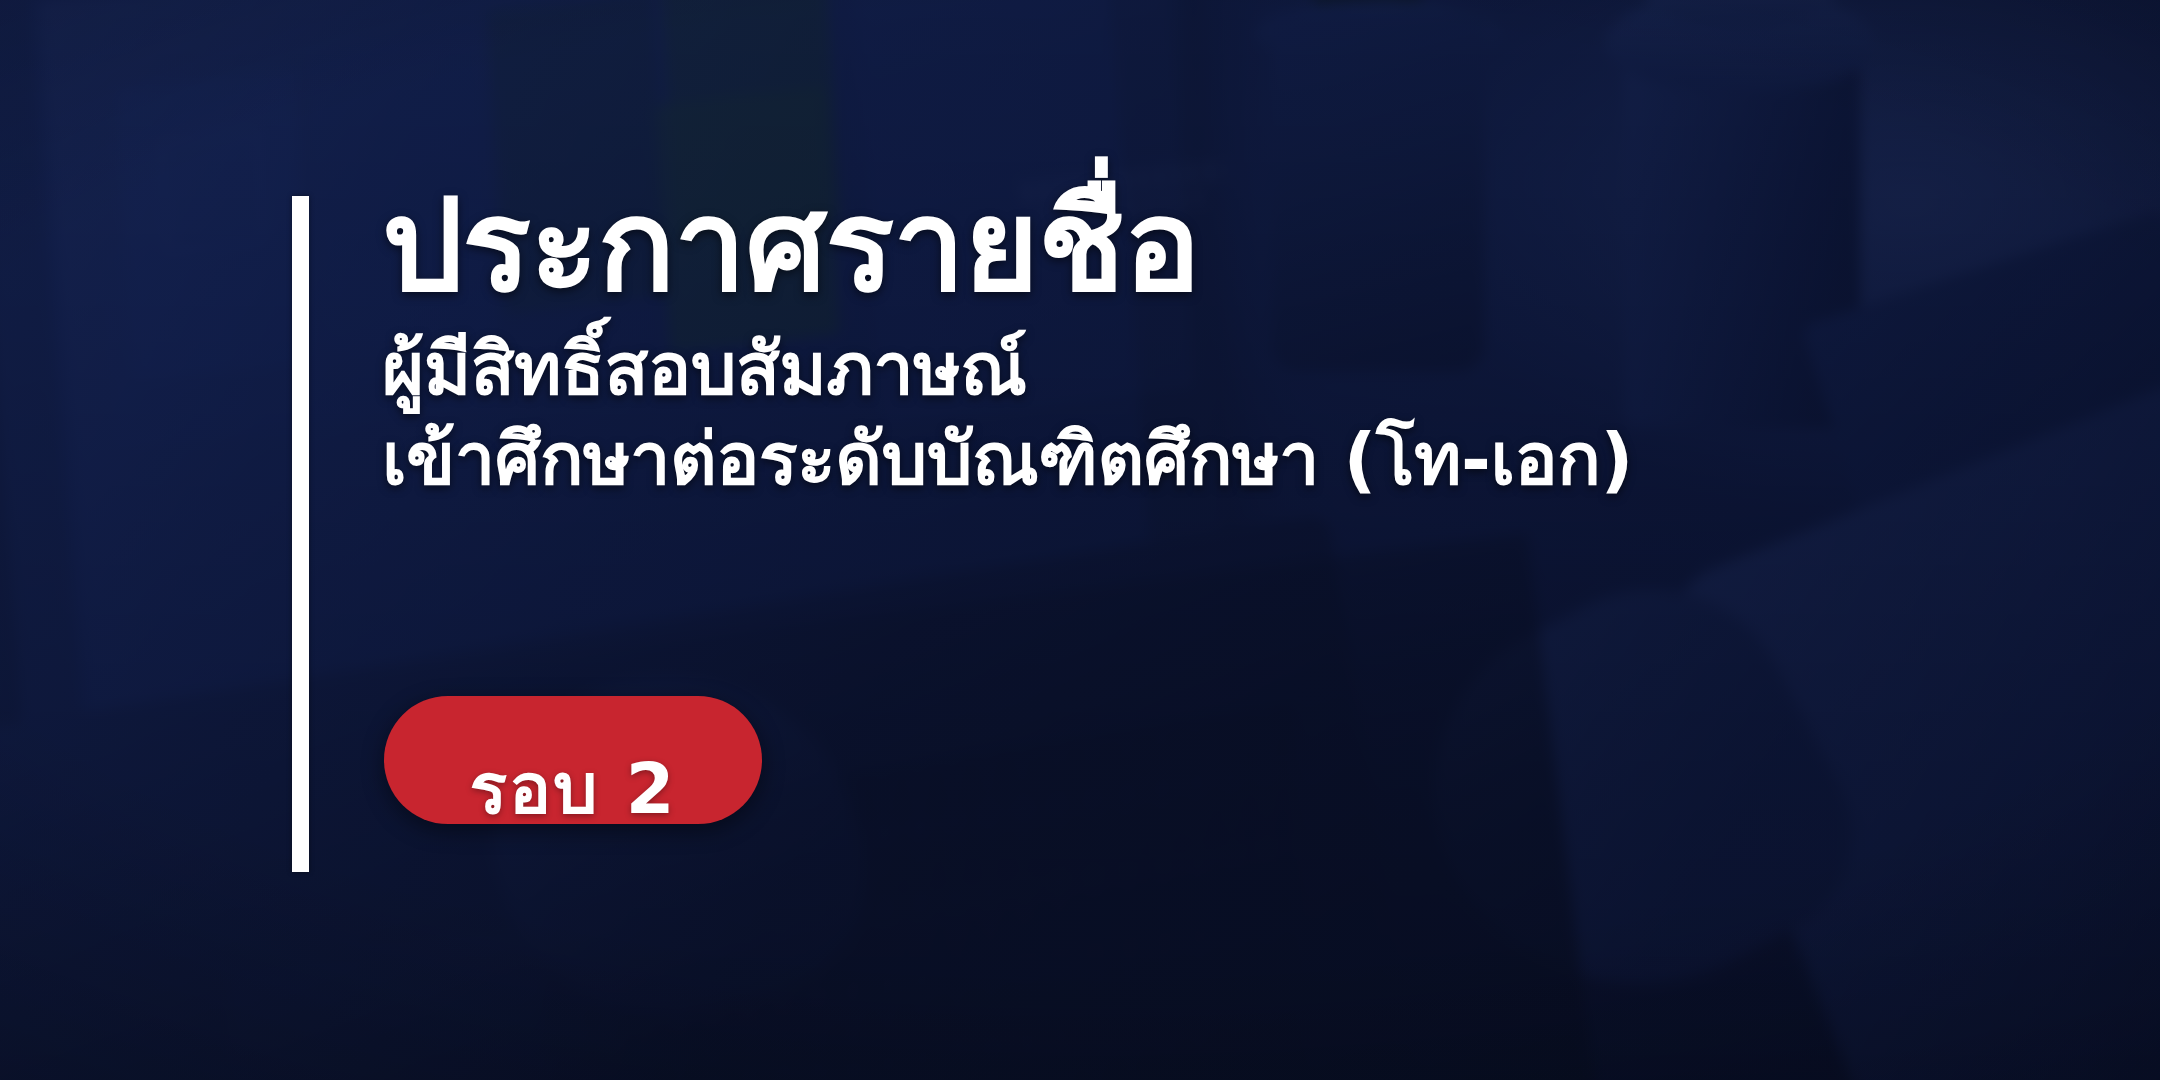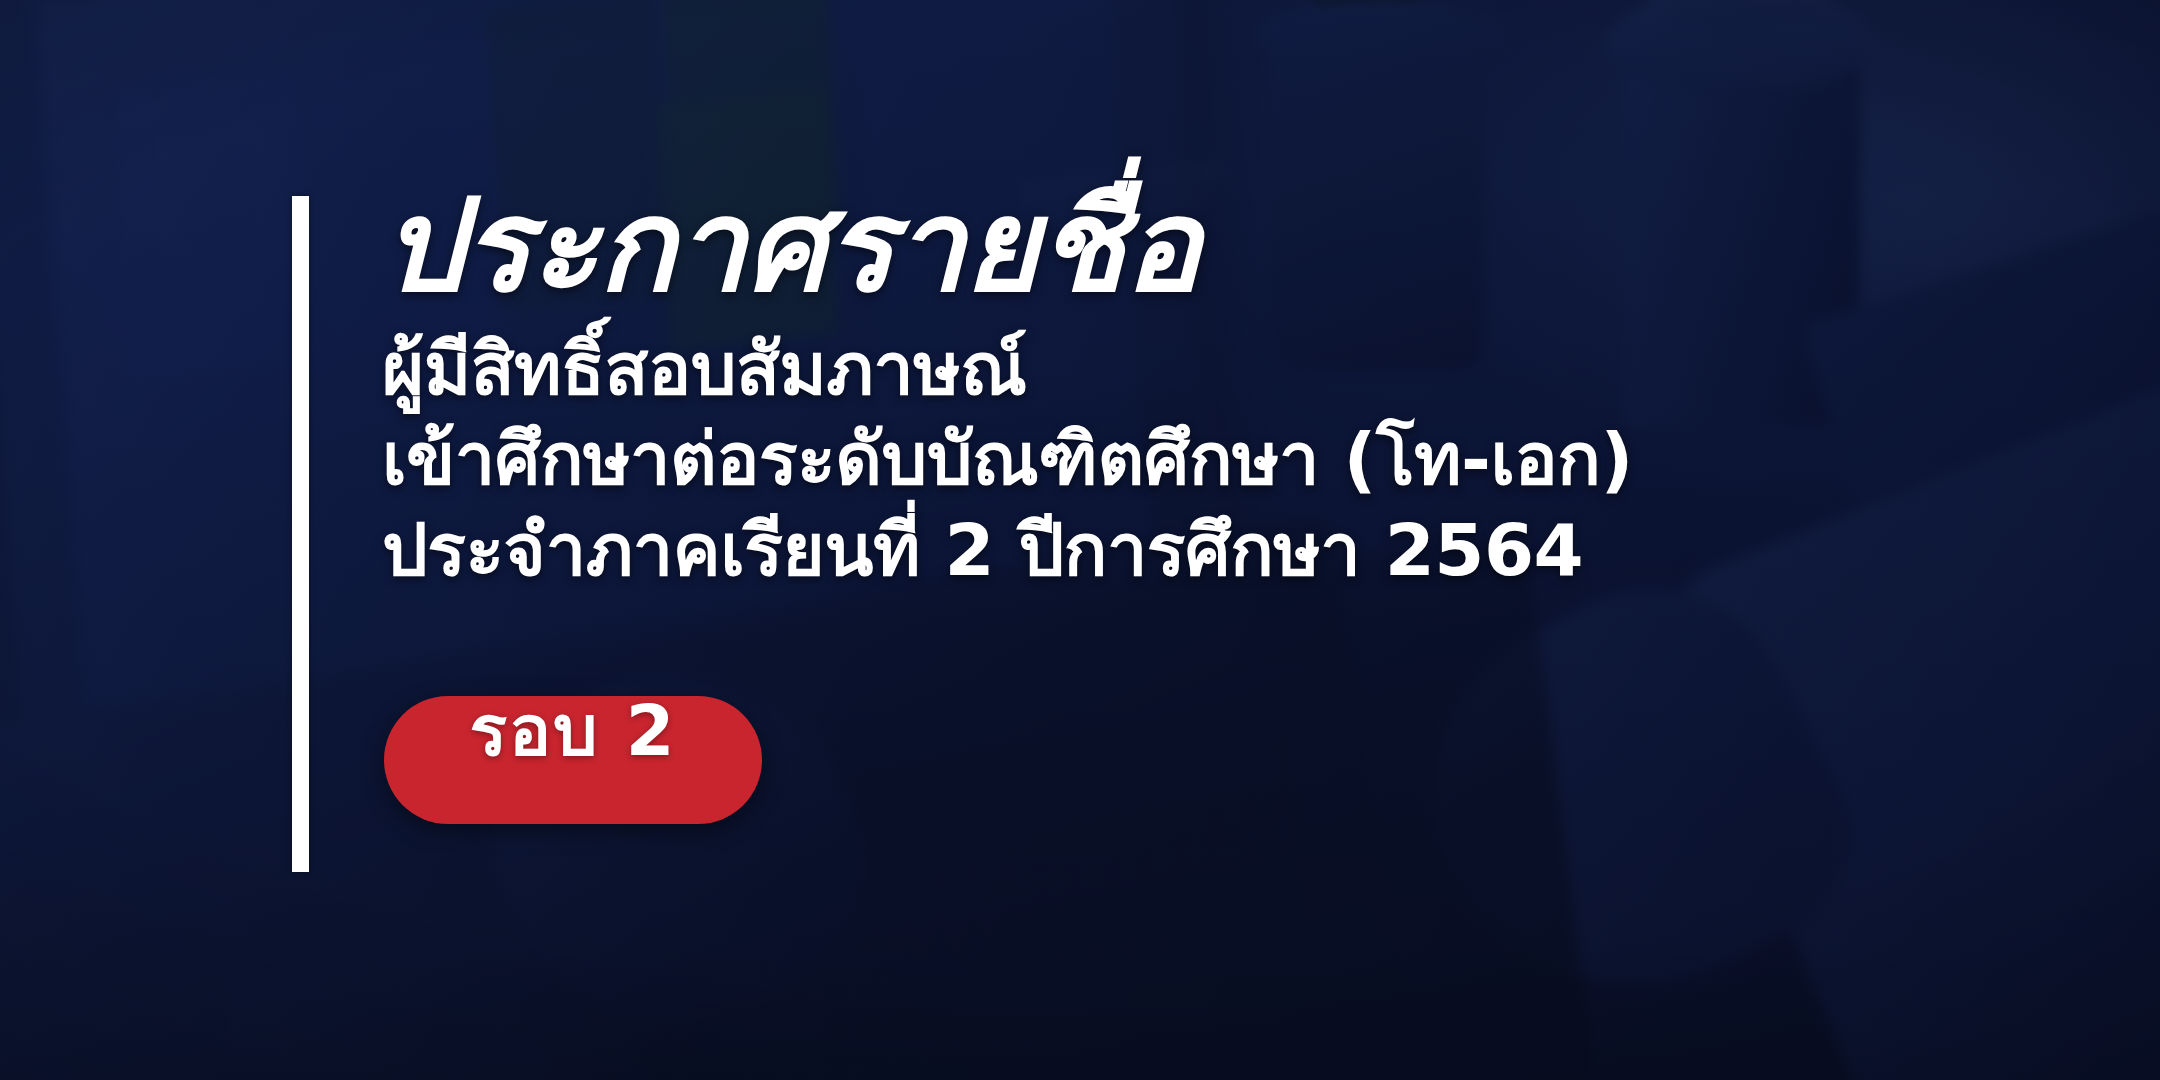--- a/index.html
+++ b/index.html
@@ -244,39 +244,38 @@
   }
 
   .headline {
     font-size:128px;
     font-weight:700;
     color:#ffffff;
     line-height:1.06;
     letter-spacing:-1px;
     text-shadow:0 3px 10px rgba(0,0,0,.55);
     white-space:nowrap;
-    font-style:italic;
   }
 
   .subline {
     font-size:72px;
     font-weight:700;
     color:#ffffff;
     line-height:1.26;
     letter-spacing:-0.5px;
     text-shadow:0 3px 9px rgba(0,0,0,.55);
     white-space:nowrap;
   }
   .sub1 { margin-top:10px; }
 
   .badge {
     position:absolute;
     left:92px; top:500px;
     display:inline-flex;
-    align-items:flex-start;
+    align-items:flex-end;
     justify-content:center;
     min-width:378px;
     height:128px;
     padding:0 56px;
     border-radius:64px;
     background:#c8252f;
     box-shadow:0 6px 22px rgba(0,0,0,.45);
   }
   .badge-label {
     font-size:70px;
@@ -340,21 +339,20 @@
   <div class="vignette"></div>
 
   <div class="content">
 
     <div class="rule"></div>
 
     <div class="text-block">
       <div class="headline">ประกาศรายชื่อ</div>
       <div class="subline sub1">ผู้มีสิทธิ์สอบสัมภาษณ์</div>
       <div class="subline">เข้าศึกษาต่อระดับบัณฑิตศึกษา (โท-เอก)</div>
-      <div class="subline">ประจำภาคเรียนที่ 2 ปีการศึกษา 2564</div>
     </div>
 
     <div class="badge">
       <span class="badge-label">รอบ 2</span>
     </div>
 
   </div>
 </div>
 
 </body></html>

